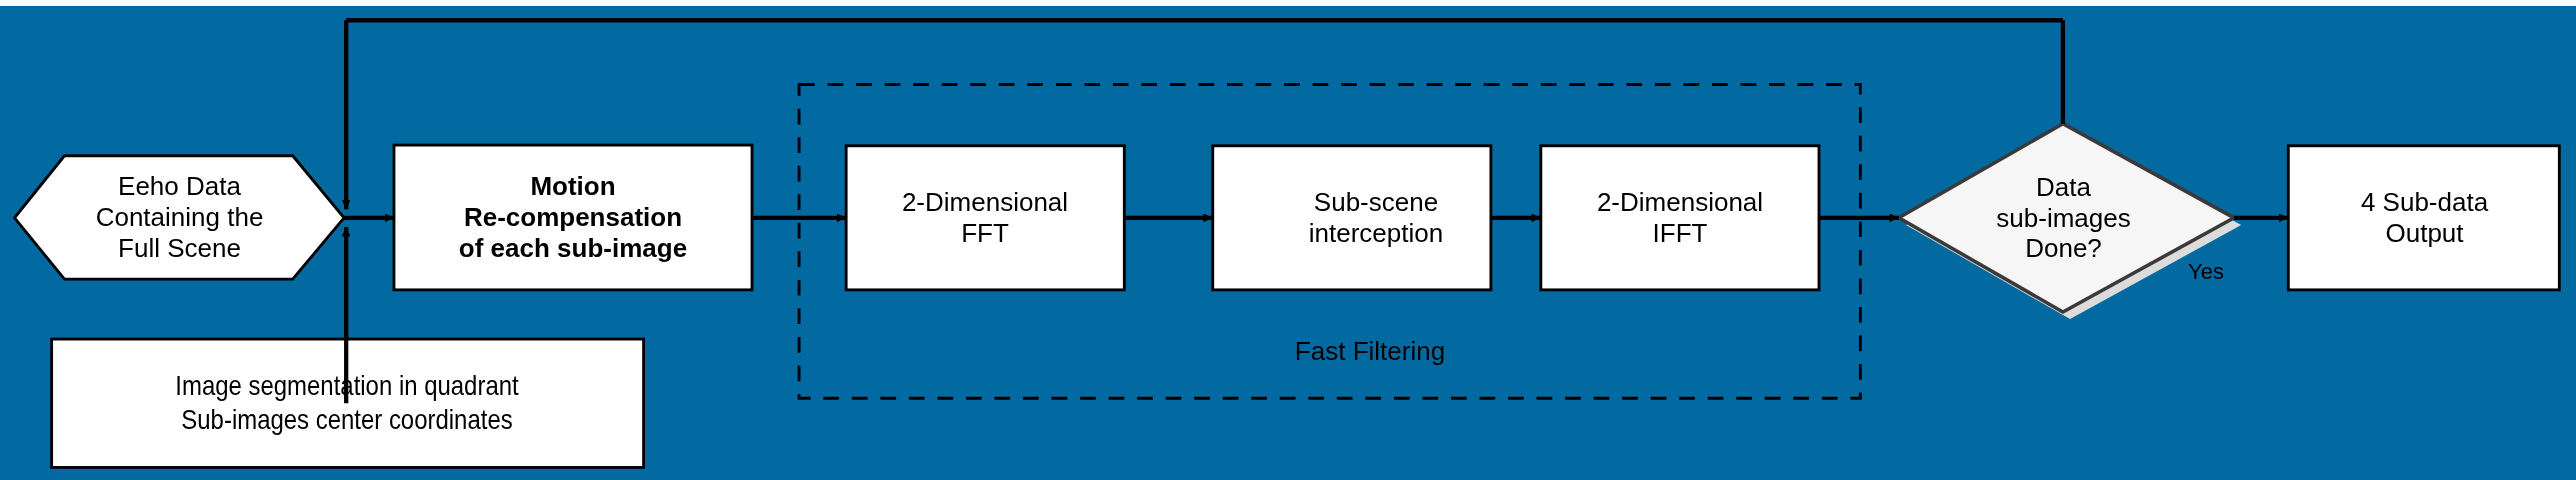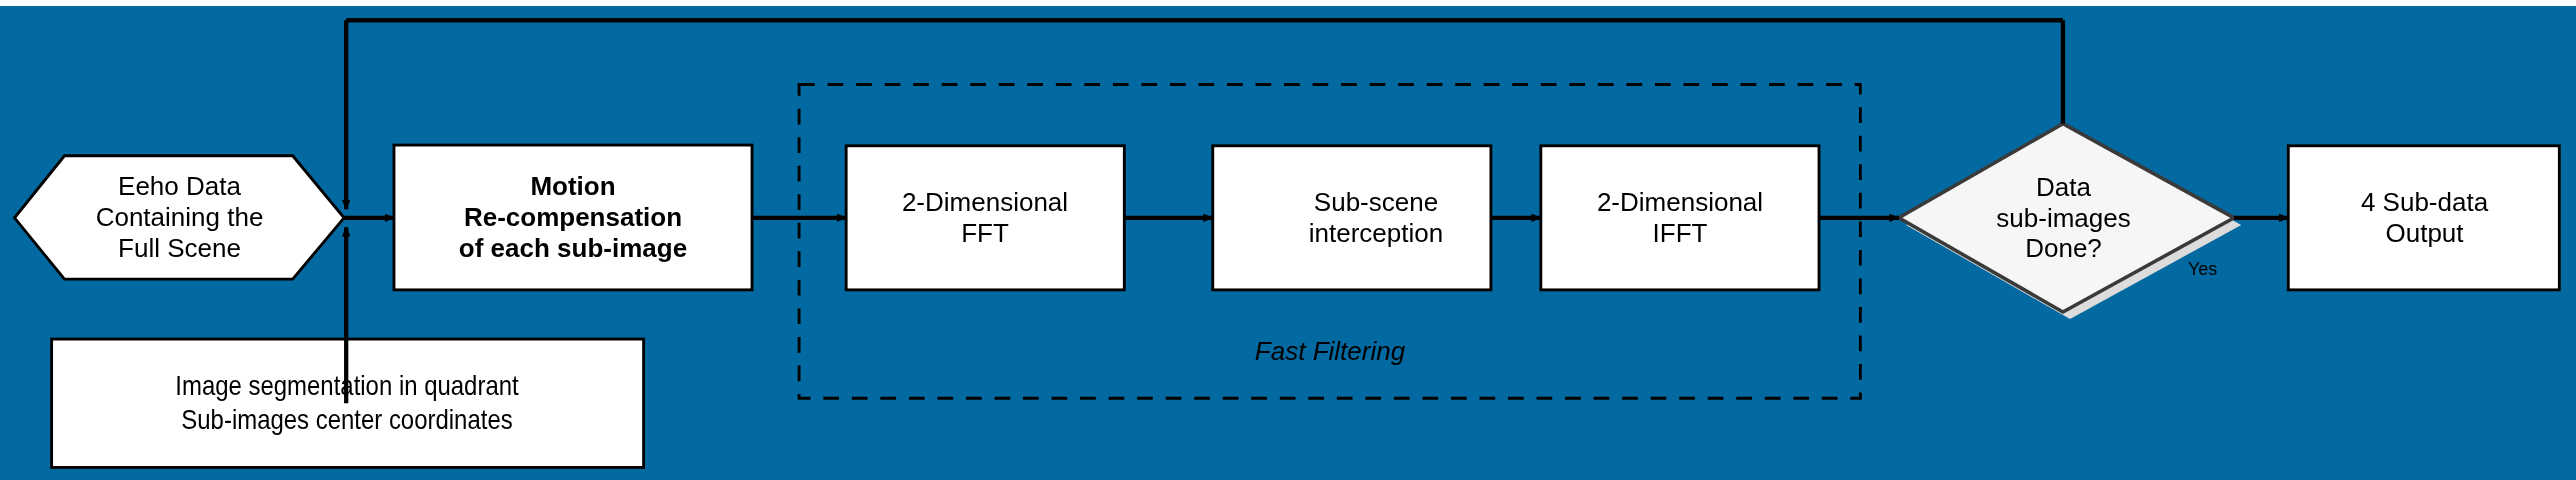--- a/index.html
+++ b/index.html
@@ -38,21 +38,21 @@
   }
   .node-label.condensed {
     font-family: "Liberation Sans Narrow", "Liberation Sans", sans-serif;
     transform: scaleX(0.84);
     font-size: 28.5px;
   }
   .edge-label {
     position: absolute;
     color: #000000;
     font-family: "Liberation Sans", sans-serif;
-    font-size: 18px;
+    font-size: 22px;
     white-space: nowrap;
   }
   .group-label {
     position: absolute;
     color: #000000;
     font-family: "Liberation Sans", sans-serif;
     font-size: 26px;
     white-space: nowrap;
     text-align: center;
   }
@@ -131,18 +131,18 @@
   <div class="node-label" style="left:1541px; top:140px; width:278px; height:144px;">2-Dimensional
 IFFT</div>
 
   <div class="node-label" style="left:1935px; top:137px; width:257px; height:150px;">Data
 sub-images
 Done?</div>
 
   <div class="node-label" style="left:2289px; top:140px; width:271px; height:144px;">4 Sub-data
 Output</div>
 
-  <div class="group-label" style="left:799px; top:330px; width:1062px;font-style:italic;">Fast Filtering</div>
+  <div class="group-label" style="left:839px; top:330px; width:1062px;">Fast Filtering</div>
 
   <div class="edge-label" style="left:2188px; top:253px;">Yes</div>
 
 </div>
 
 
 </body></html>

